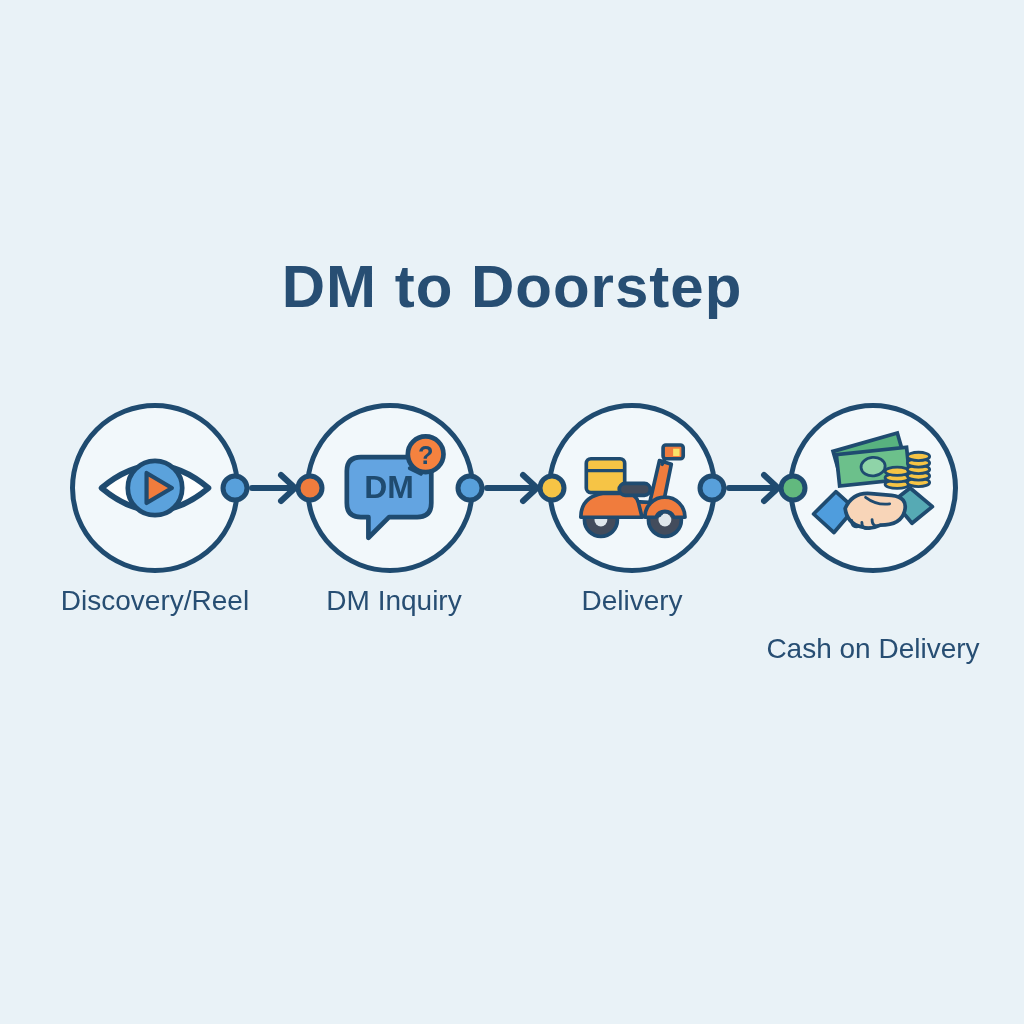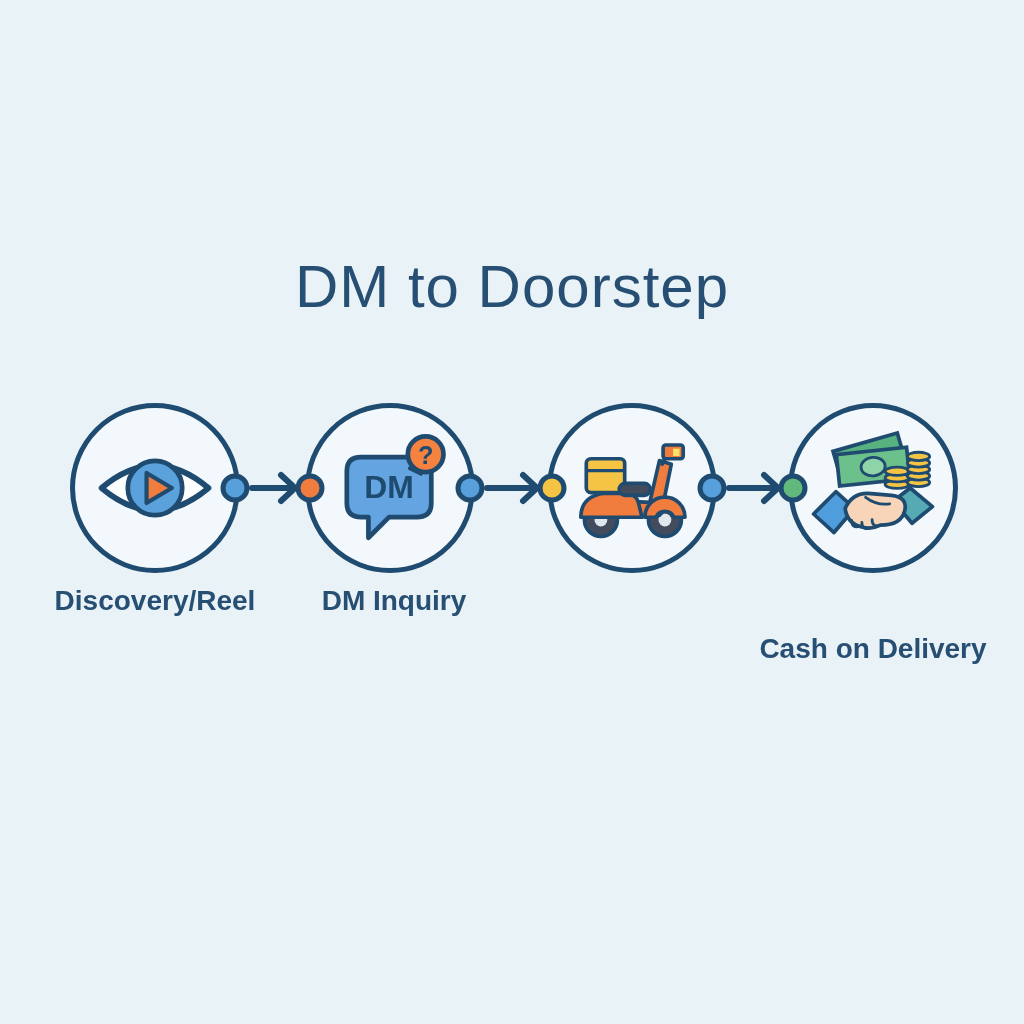--- a/index.html
+++ b/index.html
@@ -7,39 +7,39 @@
     width:1024px;height:1024px;
     background:#e9f2f7;
     font-family:"Liberation Sans", sans-serif;
     position:relative;
     overflow:hidden;
   }
   .canvas{position:absolute;inset:0;}
   .title{
     position:absolute;left:0;right:0;top:252px;
     text-align:center;
-    font-size:60px;font-weight:400;letter-spacing:1px;
+    font-size:60px;font-weight:700;letter-spacing:1px;
     color:#274e73;
     margin:0;
   }
   .step-circle{
     position:absolute;top:403px;
     width:160px;height:160px;
     border:5px solid #1f4b70;
     border-radius:50%;
     background:#f2f8fb;
     display:flex;align-items:center;justify-content:center;
     box-sizing:content-box;
   }
   .c1{left:70px;} .c2{left:305px;} .c3{left:547px;} .c4{left:788px;}
   .step-label{
     position:absolute;top:585px;
     width:260px;
     text-align:center;
-    font-size:28px;font-weight:700;
+    font-size:28px;font-weight:400;
     color:#274e73;
   }
   .l1{left:25px;} .l2{left:264px;} .l3{left:502px;} .l4{left:743px;margin-top:48px;}
   .overlay{position:absolute;inset:0;pointer-events:none;}
   svg text{font-family:"Liberation Sans", sans-serif;}
 </style>
 </head>
 <body>
 
 <div class="canvas">
@@ -121,20 +121,21 @@
       <path d="M40,92 Q48,74 68,76 L90,78 Q108,80 104,95 Q100,110 78,110 Q68,115 58,112 Q42,108 40,92 Z" fill="#f8d5b8" stroke="#1f4b70" stroke-width="4" stroke-linejoin="round"></path>
       <path d="M56,111 q-9,3 -9,-6" fill="none" stroke="#1f4b70" stroke-width="3" stroke-linecap="round"></path>
       <path d="M67,113 q-9,3 -9,-6" fill="none" stroke="#1f4b70" stroke-width="3" stroke-linecap="round"></path>
       <path d="M78,110 q-9,3 -9,-6" fill="none" stroke="#1f4b70" stroke-width="3" stroke-linecap="round"></path>
       <path d="M62,80 q12,9 26,7" fill="none" stroke="#1f4b70" stroke-width="3" stroke-linecap="round"></path>
     </svg>
   </div>
 
   <div class="step-label l1">Discovery/Reel</div>
   <div class="step-label l2">DM Inquiry</div>
+  <div class="step-label l3">Delivery</div>
   <div class="step-label l4">Cash on Delivery</div>
 
   <svg class="overlay" width="1024" height="1024" viewBox="0 0 1024 1024">
 
     <line x1="252" y1="488" x2="291" y2="488" stroke="#1f4b70" stroke-width="6" stroke-linecap="round"></line>
     <polyline points="281,475 295,488 281,501" fill="none" stroke="#1f4b70" stroke-width="6" stroke-linecap="round" stroke-linejoin="round"></polyline>
 
     <line x1="487" y1="488" x2="532" y2="488" stroke="#1f4b70" stroke-width="6" stroke-linecap="round"></line>
     <polyline points="523,475 537,488 523,501" fill="none" stroke="#1f4b70" stroke-width="6" stroke-linecap="round" stroke-linejoin="round"></polyline>
 

